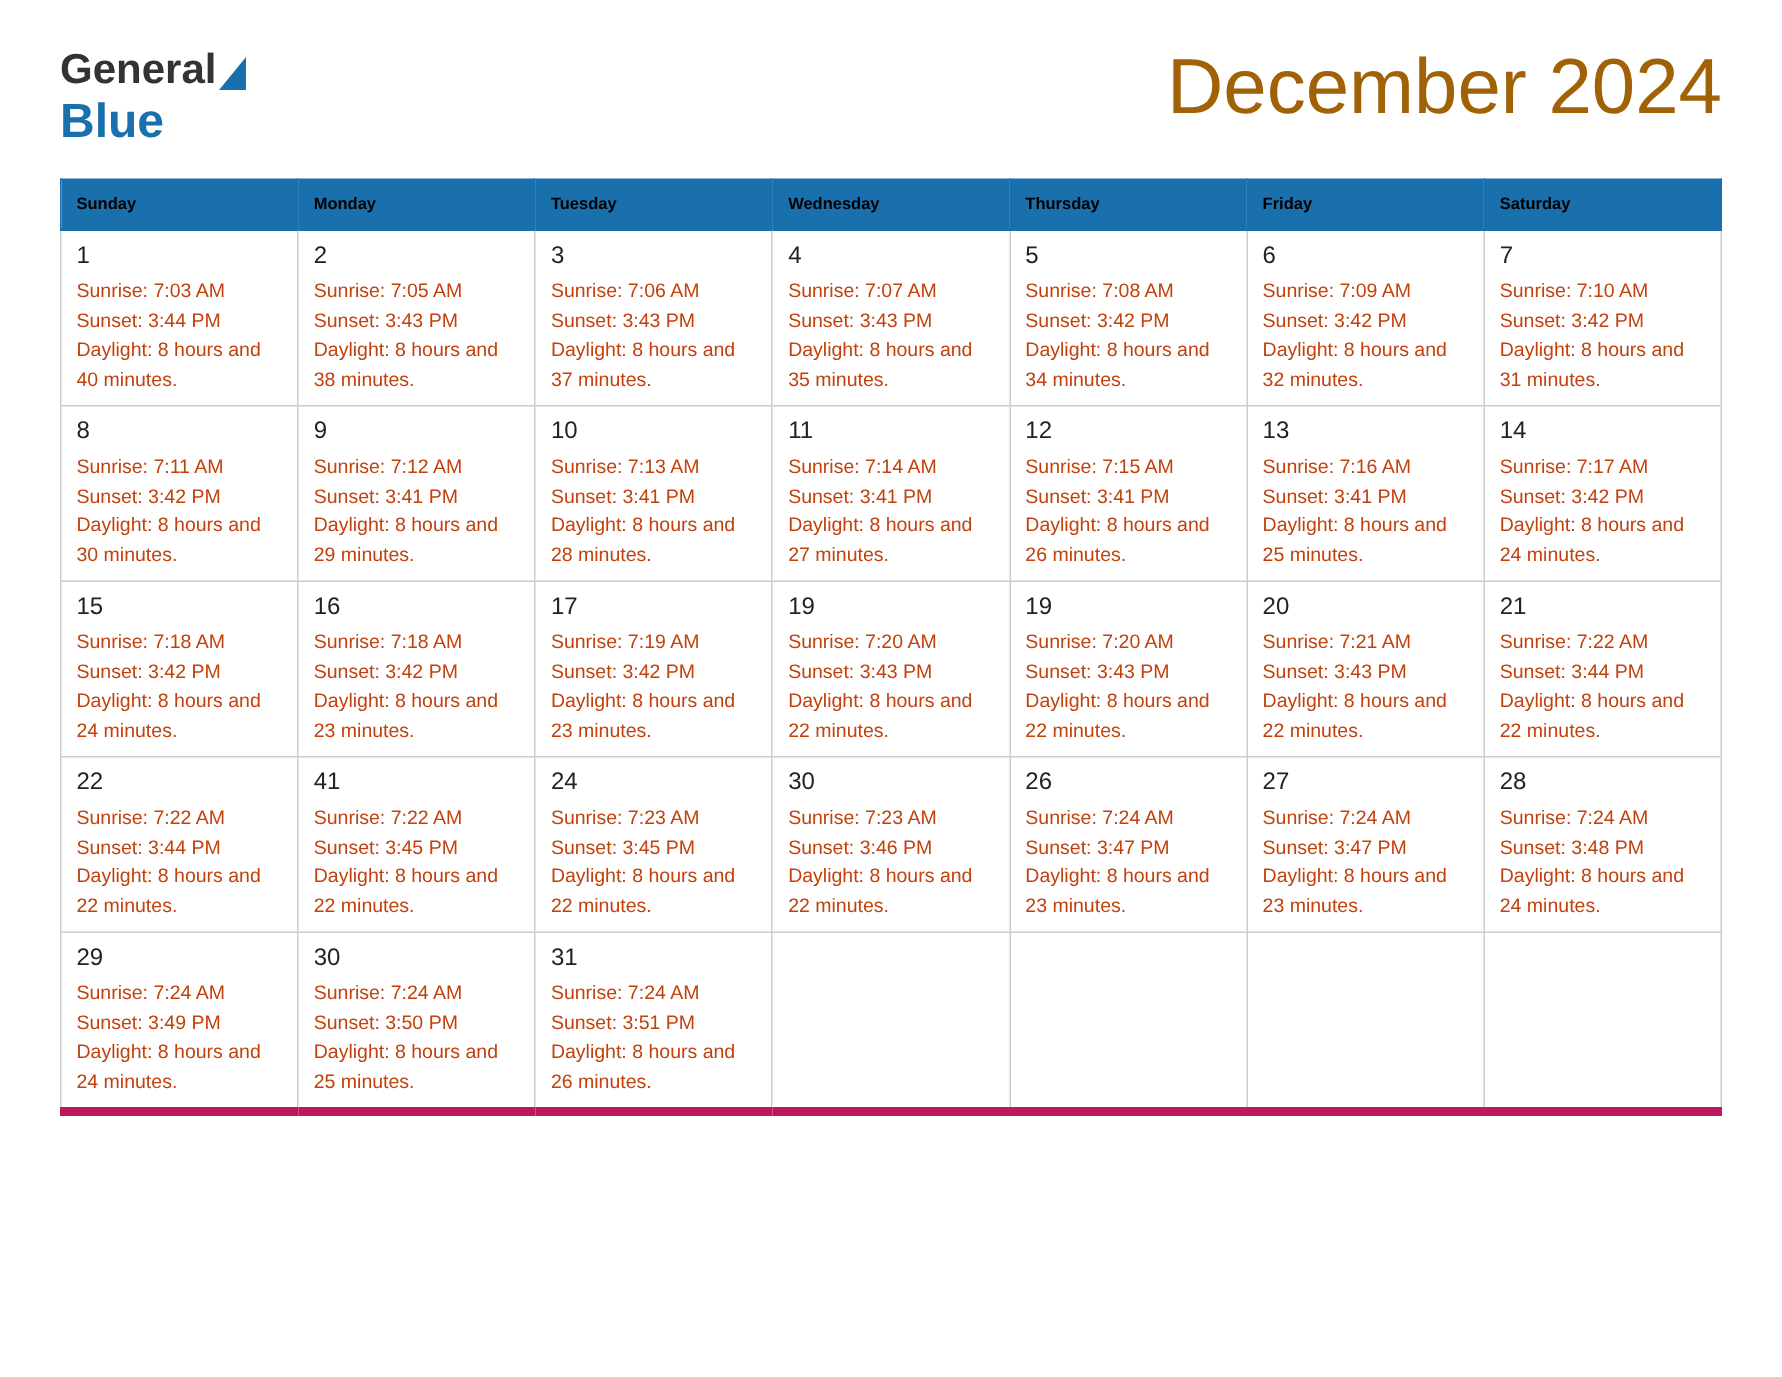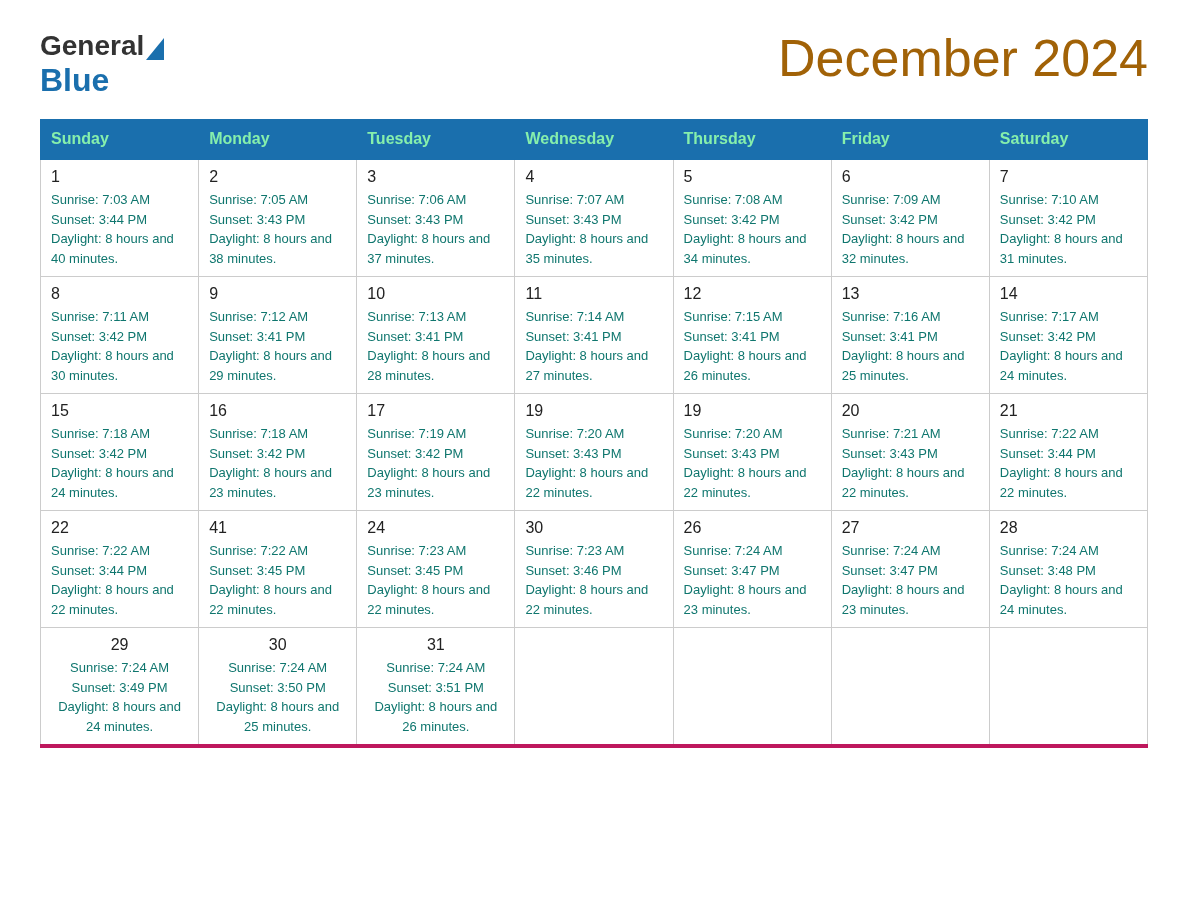--- a/index.html
+++ b/index.html
@@ -59,22 +59,22 @@
       color: #555;
       margin-top: 4px;
     }
     .calendar-table {
       width: 100%;
       border-collapse: collapse;
       table-layout: fixed;
     }
     .calendar-table th {
       background-color: #1a6fad;
-      color: #86efac;
-      font-size: 16px;
+      color: #000000;
+      font-size: 11px;
       font-weight: bold;
       padding: 10px 10px;
       text-align: left;
       border: 1px solid #1a6fad;
     }
     .calendar-table td {
       vertical-align: top;
       border: 1px solid #ccc;
       padding: 8px 10px;
       font-size: 13.5px;
@@ -82,29 +82,28 @@
       height: 110px;
     }
     .day-number {
       font-size: 16px;
       font-weight: normal;
       color: #222;
       margin-bottom: 4px;
     }
     .day-info {
       font-size: 13px;
-      color: #0f766e;
+      color: #c2410c;
       line-height: 1.5;
     }
     .empty-cell {
       background: #fff;
     }
     tr:last-child td {
-      border-bottom: 4px solid #be185d;
-      text-align: center;
+      border-bottom: 6px solid #be185d;
     }
     .top-border-row td {
       border-top: 2px solid #1a6fad;
     }
   </style>
 </head>
 <body>
 
 <div class="header-area">
   <div class="logo-wrapper">

